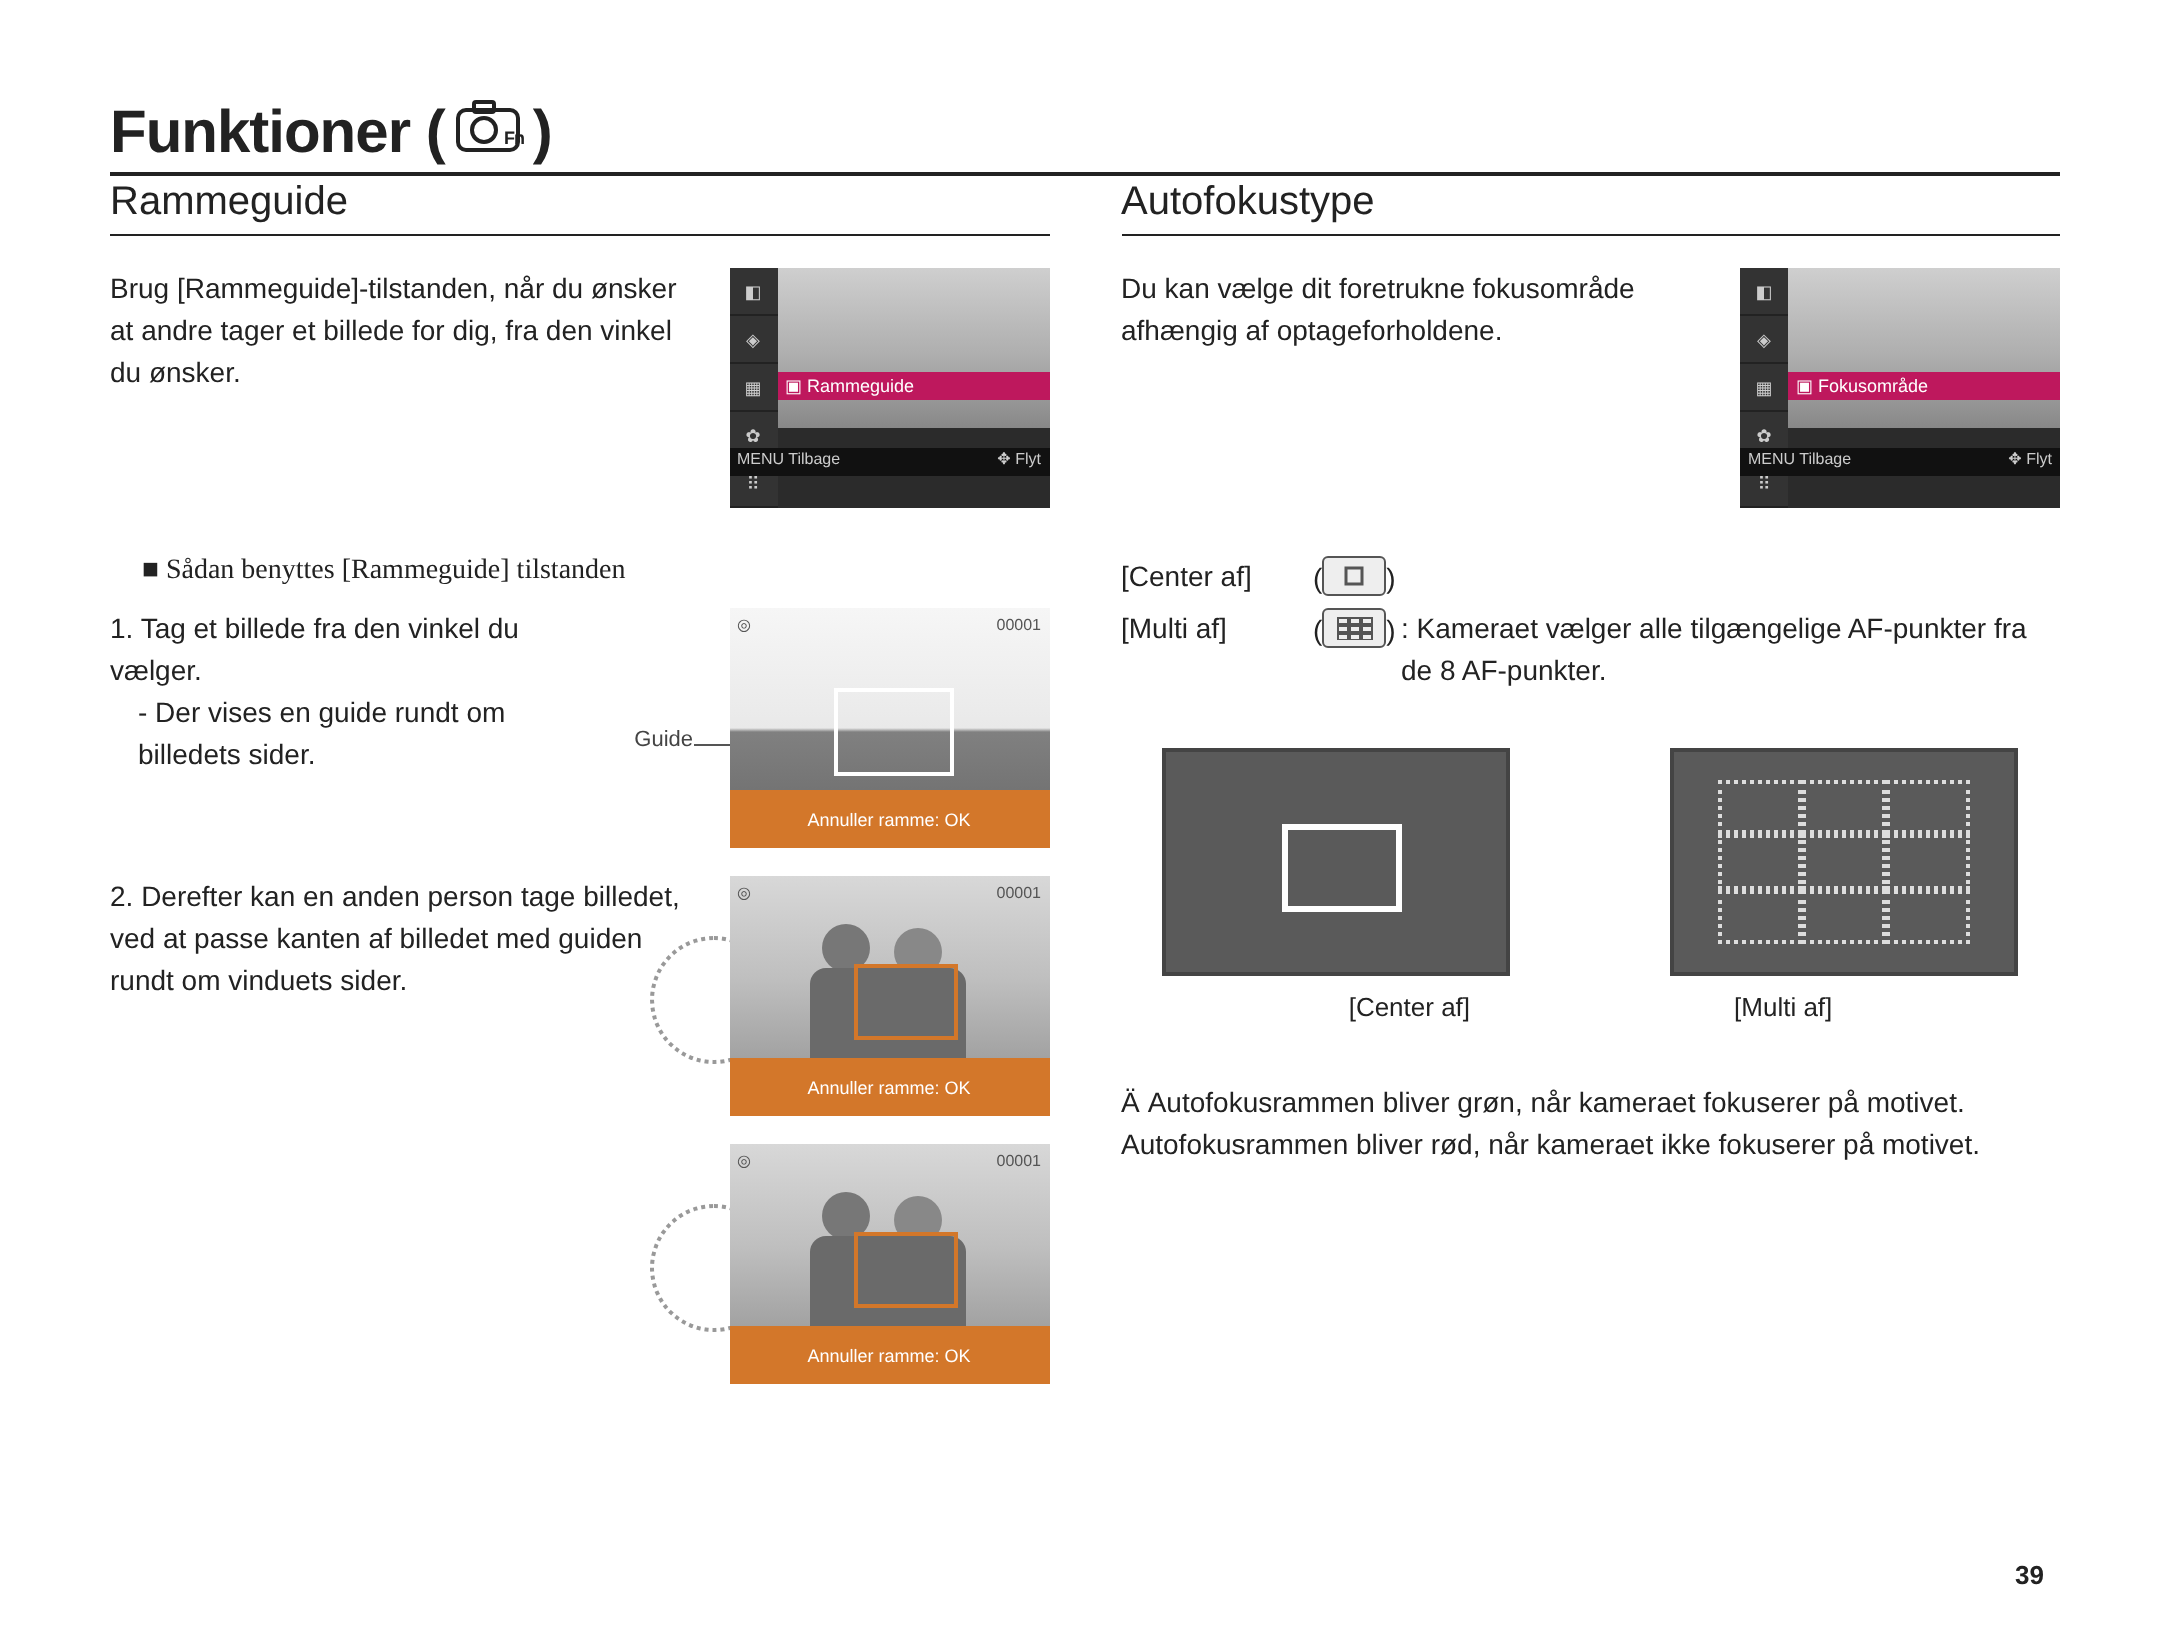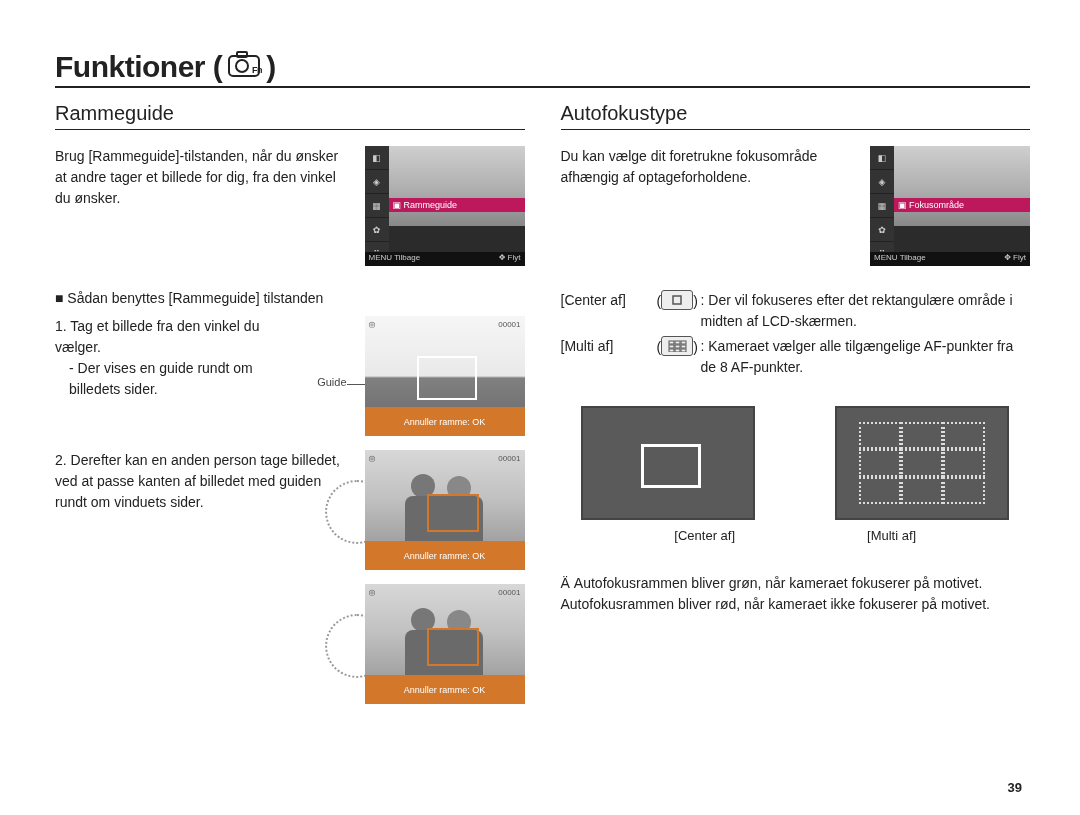--- a/index.html
+++ b/index.html
@@ -13,21 +13,21 @@
     overflow: hidden;
     box-sizing: border-box;
   }
   .page {
     padding: 50px 50px 0 55px;
     box-sizing: border-box;
     width: 1080px;
   }
   .page-title-row {
     border-bottom: 2px solid #222;
-    margin-bottom: 14px;
+    margin-bottom: 2px;
     padding-bottom: 2px;
   }
   .page-title {
     font-size: 30px;
     font-weight: bold;
     letter-spacing: -0.5px;
     display: inline-flex;
     align-items: center;
   }
   .title-icon {
@@ -90,33 +90,34 @@
   .lcd .hl-row {
     position: absolute;
     left:24px; right:0; top:52px;
     background:#be185d;
     color:#fff;
     font-size:9px;
     padding:2px 4px;
   }
   .lcd .footer {
     position:absolute;
-    left:0;right:0;bottom:0;
+    left:0;right:0;bottom:16px;
     height:14px;
     background:#111;
     color:#ccc;
     font-size:8px;
     display:flex;
     justify-content:space-between;
     padding:1px 4px;
     box-sizing:border-box;
   }
   .subhead {
     font-size: 14px;
-    margin: 4px 0 10px 0;
+    margin: 4px 0 10px 16px;
+    font-family: Liberation Serif, serif;
   }
   .step-row {
     display:flex;
     gap: 14px;
     margin-bottom: 14px;
   }
   .step-text {
     flex: 1;
     font-size: 14px;
     line-height: 1.5;
@@ -350,21 +351,20 @@
       </div>
 
       <div class="af-table">
         <div class="af-row">
           <div class="af-label">[Center af]</div>
           <div class="af-icon-cell">(<span class="af-badge">
             <svg width="20" height="12">
                   <rect x="6" y="2" width="8" height="8" fill="none" stroke="#555" stroke-width="1.5"></rect>
                 </svg>
           </span>)</div>
-          <div class="af-desc">Der vil fokuseres efter det rektangulære område i midten af LCD-skærmen.</div>
         </div>
         <div class="af-row">
           <div class="af-label">[Multi af]</div>
           <div class="af-icon-cell">(<span class="af-badge">
             <svg width="20" height="12">
               <rect x="2" y="1" width="5" height="3" fill="none" stroke="#555"></rect>
                   <rect x="8" y="1" width="5" height="3" fill="none" stroke="#555"></rect>
                   <rect x="14" y="1" width="5" height="3" fill="none" stroke="#555"></rect>
               <rect x="2" y="5" width="5" height="3" fill="none" stroke="#555"></rect>
                   <rect x="8" y="5" width="5" height="3" fill="none" stroke="#555"></rect>

